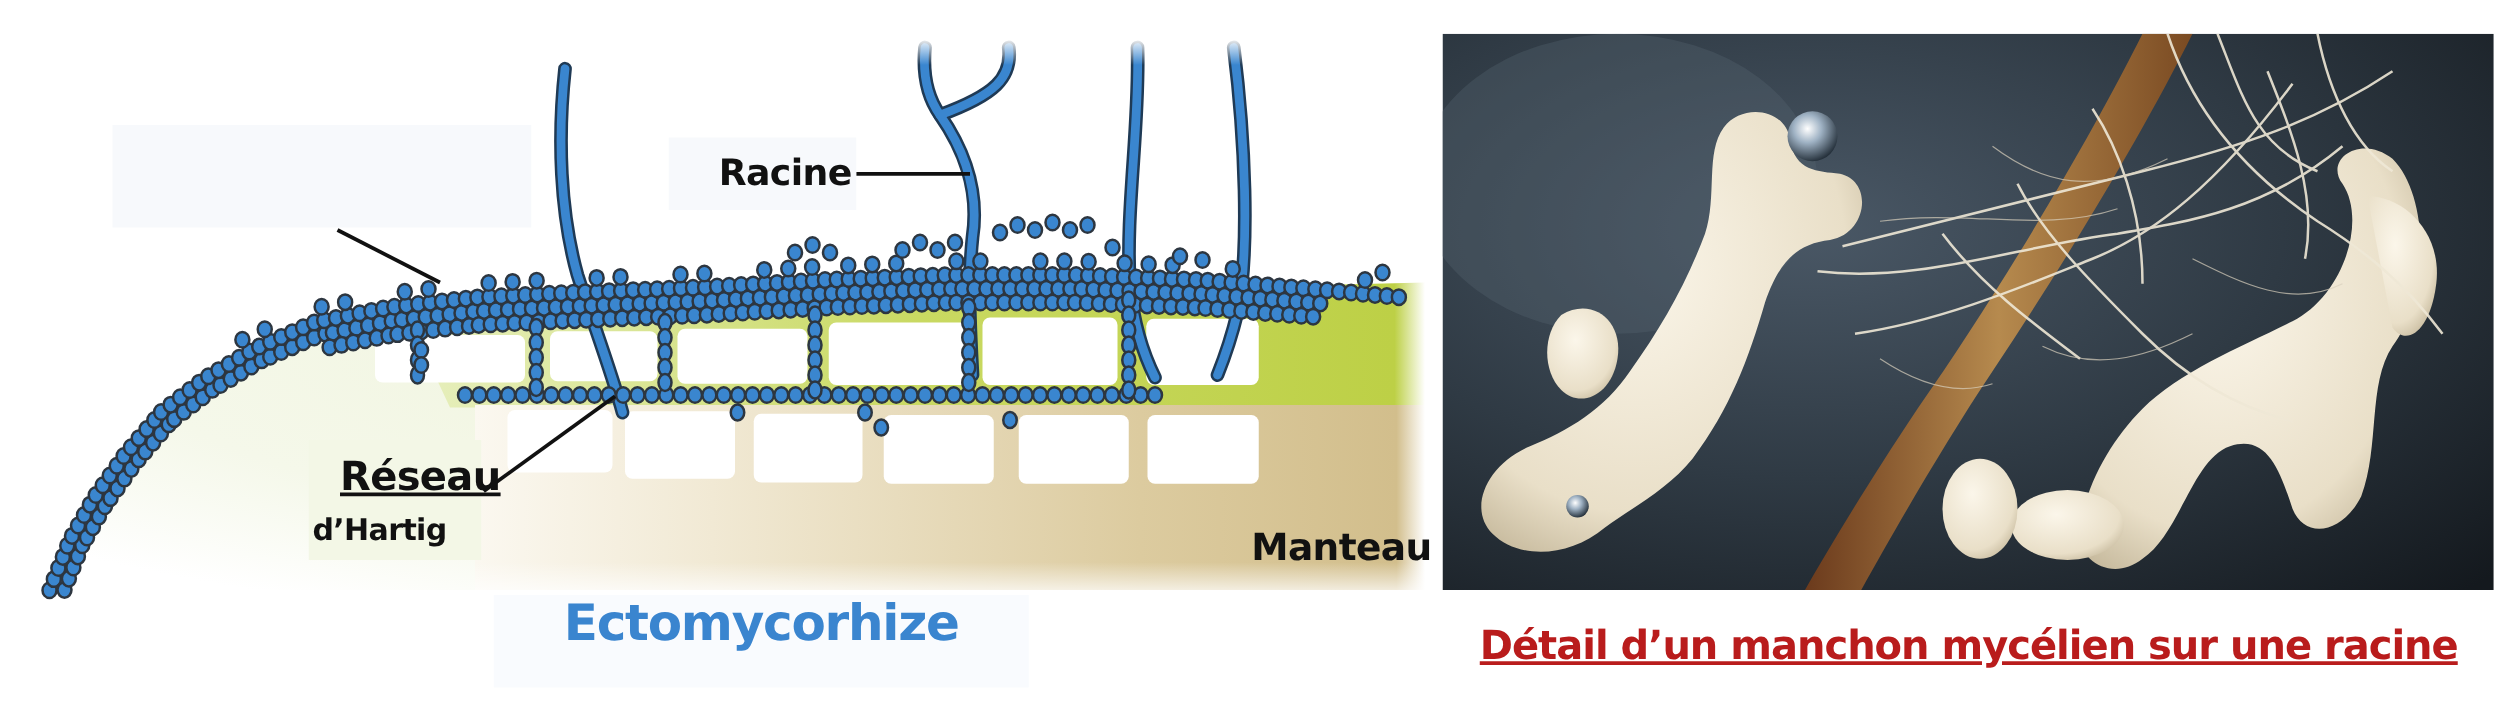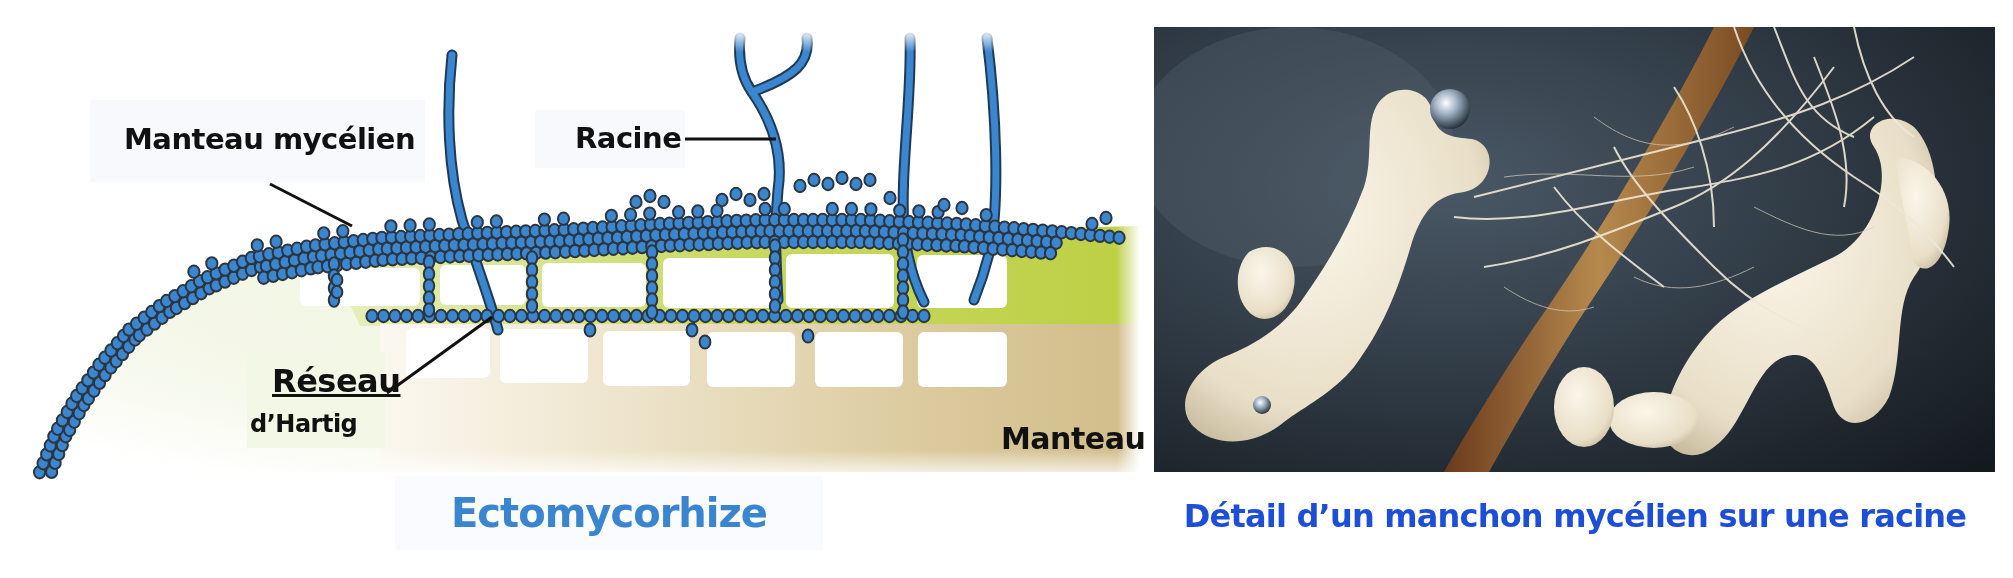--- a/index.html
+++ b/index.html
@@ -4,26 +4,26 @@
 <style>
   html, body { margin: 0; padding: 0; background: #ffffff; }
   body { width: 2013px; height: 578px; position: relative; overflow: hidden;
          font-family: "Liberation Sans", "DejaVu Sans", sans-serif; }
   #diagram { position: absolute; left: 0; top: 0; width: 1150px; height: 480px; }
   #photo { position: absolute; left: 1154px; top: 27px; width: 841px; height: 445px; }
   .lbl-box { position: absolute; background: #f7f9fc; }
   .lbl { position: absolute; font-weight: bold; color: #111111; white-space: nowrap;
          font-family: "DejaVu Sans", sans-serif; letter-spacing: -0.5px; }
   #title-left { position: absolute; left: 395px; top: 476px; width: 428px; height: 74px;
-                background: #f9fbfe; display: flex; align-items: center; justify-content: center; }
+                background: #f9fbfe; display: flex; justify-content: center; }
   #title-left span { font-family: "DejaVu Sans", sans-serif; font-weight: bold; font-size: 40px;
                      letter-spacing: -1px; }
   #caption-right { position: absolute; left: 1150px; top: 497px; width: 850px; text-align: center;
                    font-family: "DejaVu Sans", sans-serif; font-weight: bold; font-size: 32px;
-                   color: #1d4ed8; letter-spacing: -0.8px; white-space: nowrap; }
+                   color: #b91c1c; letter-spacing: -0.8px; white-space: nowrap; text-decoration: underline; }
 </style>
 </head>
 <body>
 
 <div id="diagram">
   <svg width="1150" height="480" viewBox="0 0 1150 480">
     <defs>
       <linearGradient id="tanGrad" x1="0" y1="0" x2="1" y2="0">
         <stop offset="0" stop-color="#fbf8f0"></stop>
         <stop offset="0.25" stop-color="#f1e9d4"></stop>
@@ -560,21 +560,20 @@
       </g>
 
     <g stroke="#111" stroke-width="3" fill="none">
       <line x1="270" y1="184" x2="352" y2="226"></line>
       <line x1="685" y1="139" x2="776" y2="139"></line>
       <line x1="387" y1="393" x2="492" y2="317"></line>
     </g>
   </svg>
 
   <div class="lbl-box" style="left:90px;top:100px;width:335px;height:82px;"></div>
-  <div class="lbl" style="left:124px;top:122px;font-size:29px;">Manteau mycélien</div>
 
   <div class="lbl-box" style="left:535px;top:110px;width:150px;height:58px;"></div>
   <div class="lbl" style="left:575px;top:121px;font-size:29px;">Racine</div>
 
   <div class="lbl-box" style="left:247px;top:352px;width:138px;height:96px;background:#f3f7e6;"></div>
   <div class="lbl" style="left:272px;top:362px;font-size:32px;text-decoration:underline;">Réseau</div>
   <div class="lbl" style="left:250px;top:410px;font-size:24px;">d’Hartig</div>
 
   <div class="lbl" style="left:1001px;top:421px;font-size:30px;">Manteau</div>
 </div>

